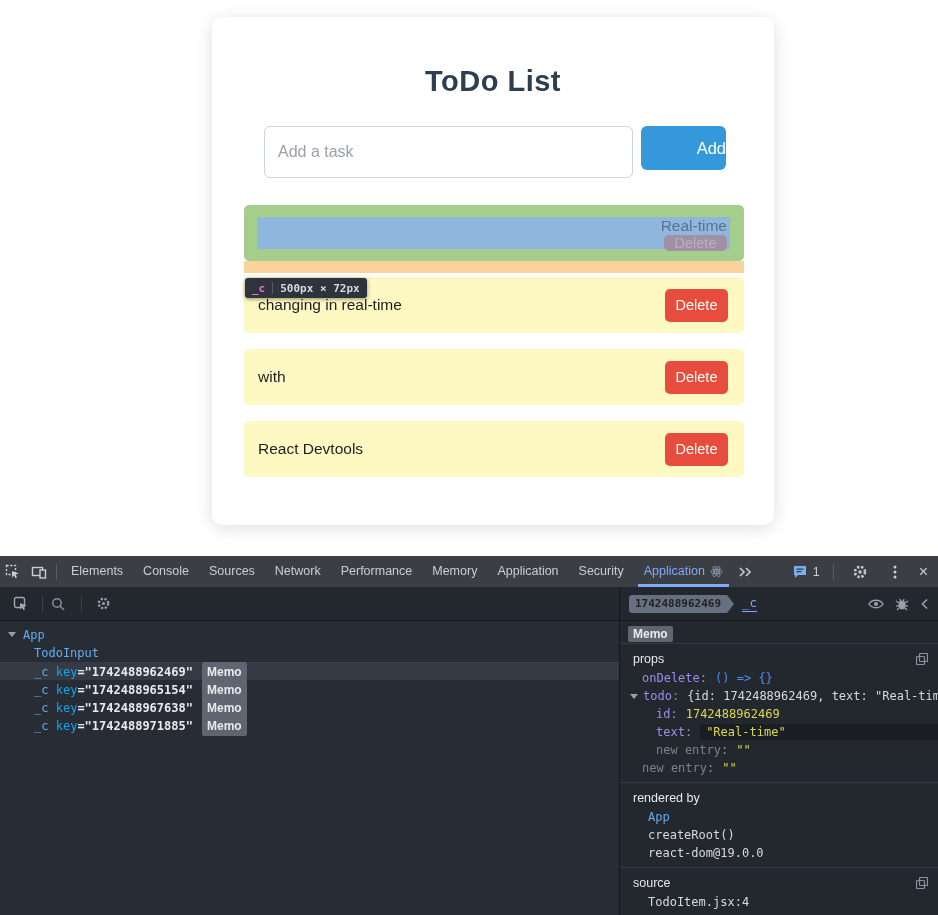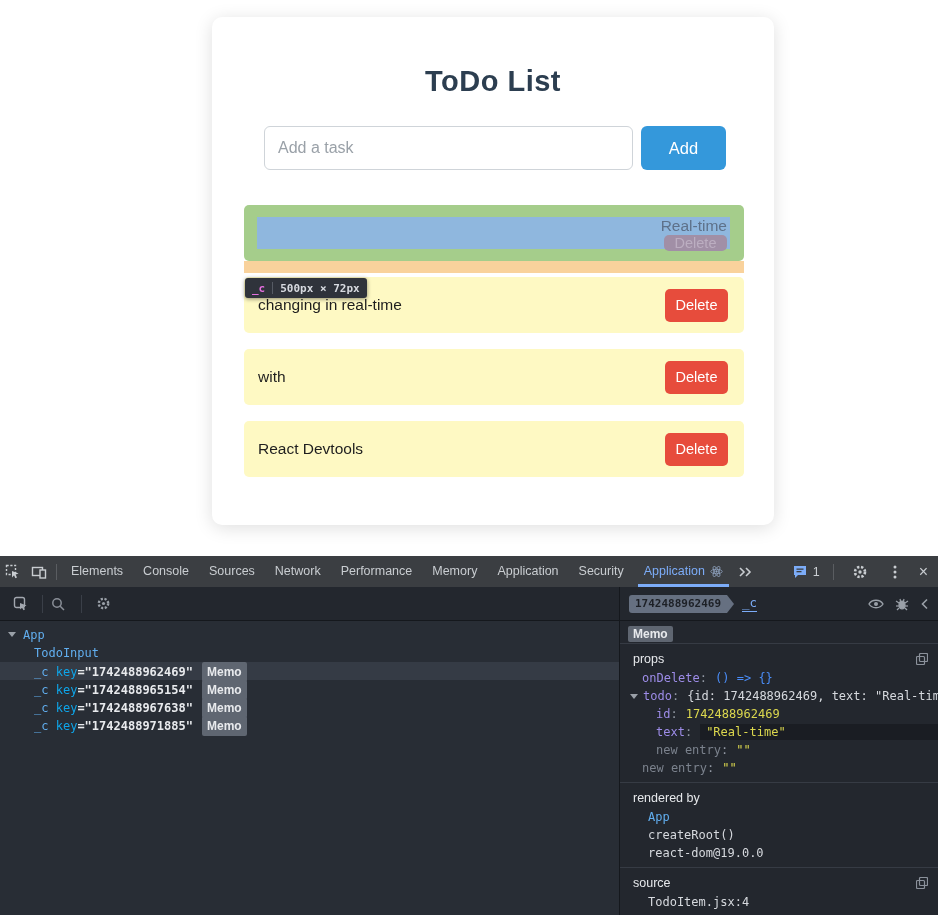--- a/index.html
+++ b/index.html
@@ -5,25 +5,25 @@
   * { margin:0; padding:0; box-sizing:border-box; }
   html,body { width:938px; height:915px; background:#fff; overflow:hidden;
               font-family:"Liberation Sans", sans-serif; }
 
   
   .todo-section { position:absolute; top:0; left:16px; width:938px; height:556px; background:#ffffff; }
   .todo-card { position:absolute; left:196px; top:17px; width:562px; height:508px;
                background:#fff; border-radius:10px; box-shadow:0 3px 18px rgba(0,0,0,0.13); }
   .todo-title { margin-top:48px; text-align:center; font-size:29px; font-weight:bold; color:#2c3e50; letter-spacing:.5px; }
   .input-row { position:absolute; left:52px; top:109px; width:462px; display:flex; }
-  .task-input { width:380px; height:44px; border:1px solid #cfd4d9; border-radius:6px;
+  .task-input { width:380px; height:52px; border:1px solid #cfd4d9; border-radius:6px;
                 padding:0 13px; font-size:16px; color:#333; outline:none; font-family:"Liberation Sans",sans-serif; }
   .task-input::placeholder { color:#9aa1a8; }
   .add-btn { width:88px; height:44px; margin-left:8px; background:#3498db; color:#fff; border:none;
-             border-radius:6px; font-size:16.5px; cursor:pointer; font-family:"Liberation Sans",sans-serif; }
+             border-radius:6px; font-size:16.5px; cursor:pointer; font-family:"Liberation Sans",sans-serif;text-align:right; }
   .todo-list { position:absolute; left:32px; top:188px; width:500px; }
   .todo-item { height:56px; background:#fef9c3; border-radius:5px; margin-bottom:16px;
                display:flex; align-items:center; padding:0 16px 0 14px; font-size:15.5px; color:#1e1e1e;
                position:relative; }
   .spacer { flex:1; }
   .delete-btn { background:#e74c3c; color:#fff; border:none; border-radius:5px;
                 font-size:14.5px; width:63px; height:33px; cursor:pointer; font-family:"Liberation Sans",sans-serif; }
   
   .item-inspected { background:#a5cd8b; padding:0; }
   .content-box { position:absolute; left:13px; right:14px; top:12px; bottom:12px; background:#8fb7de;

